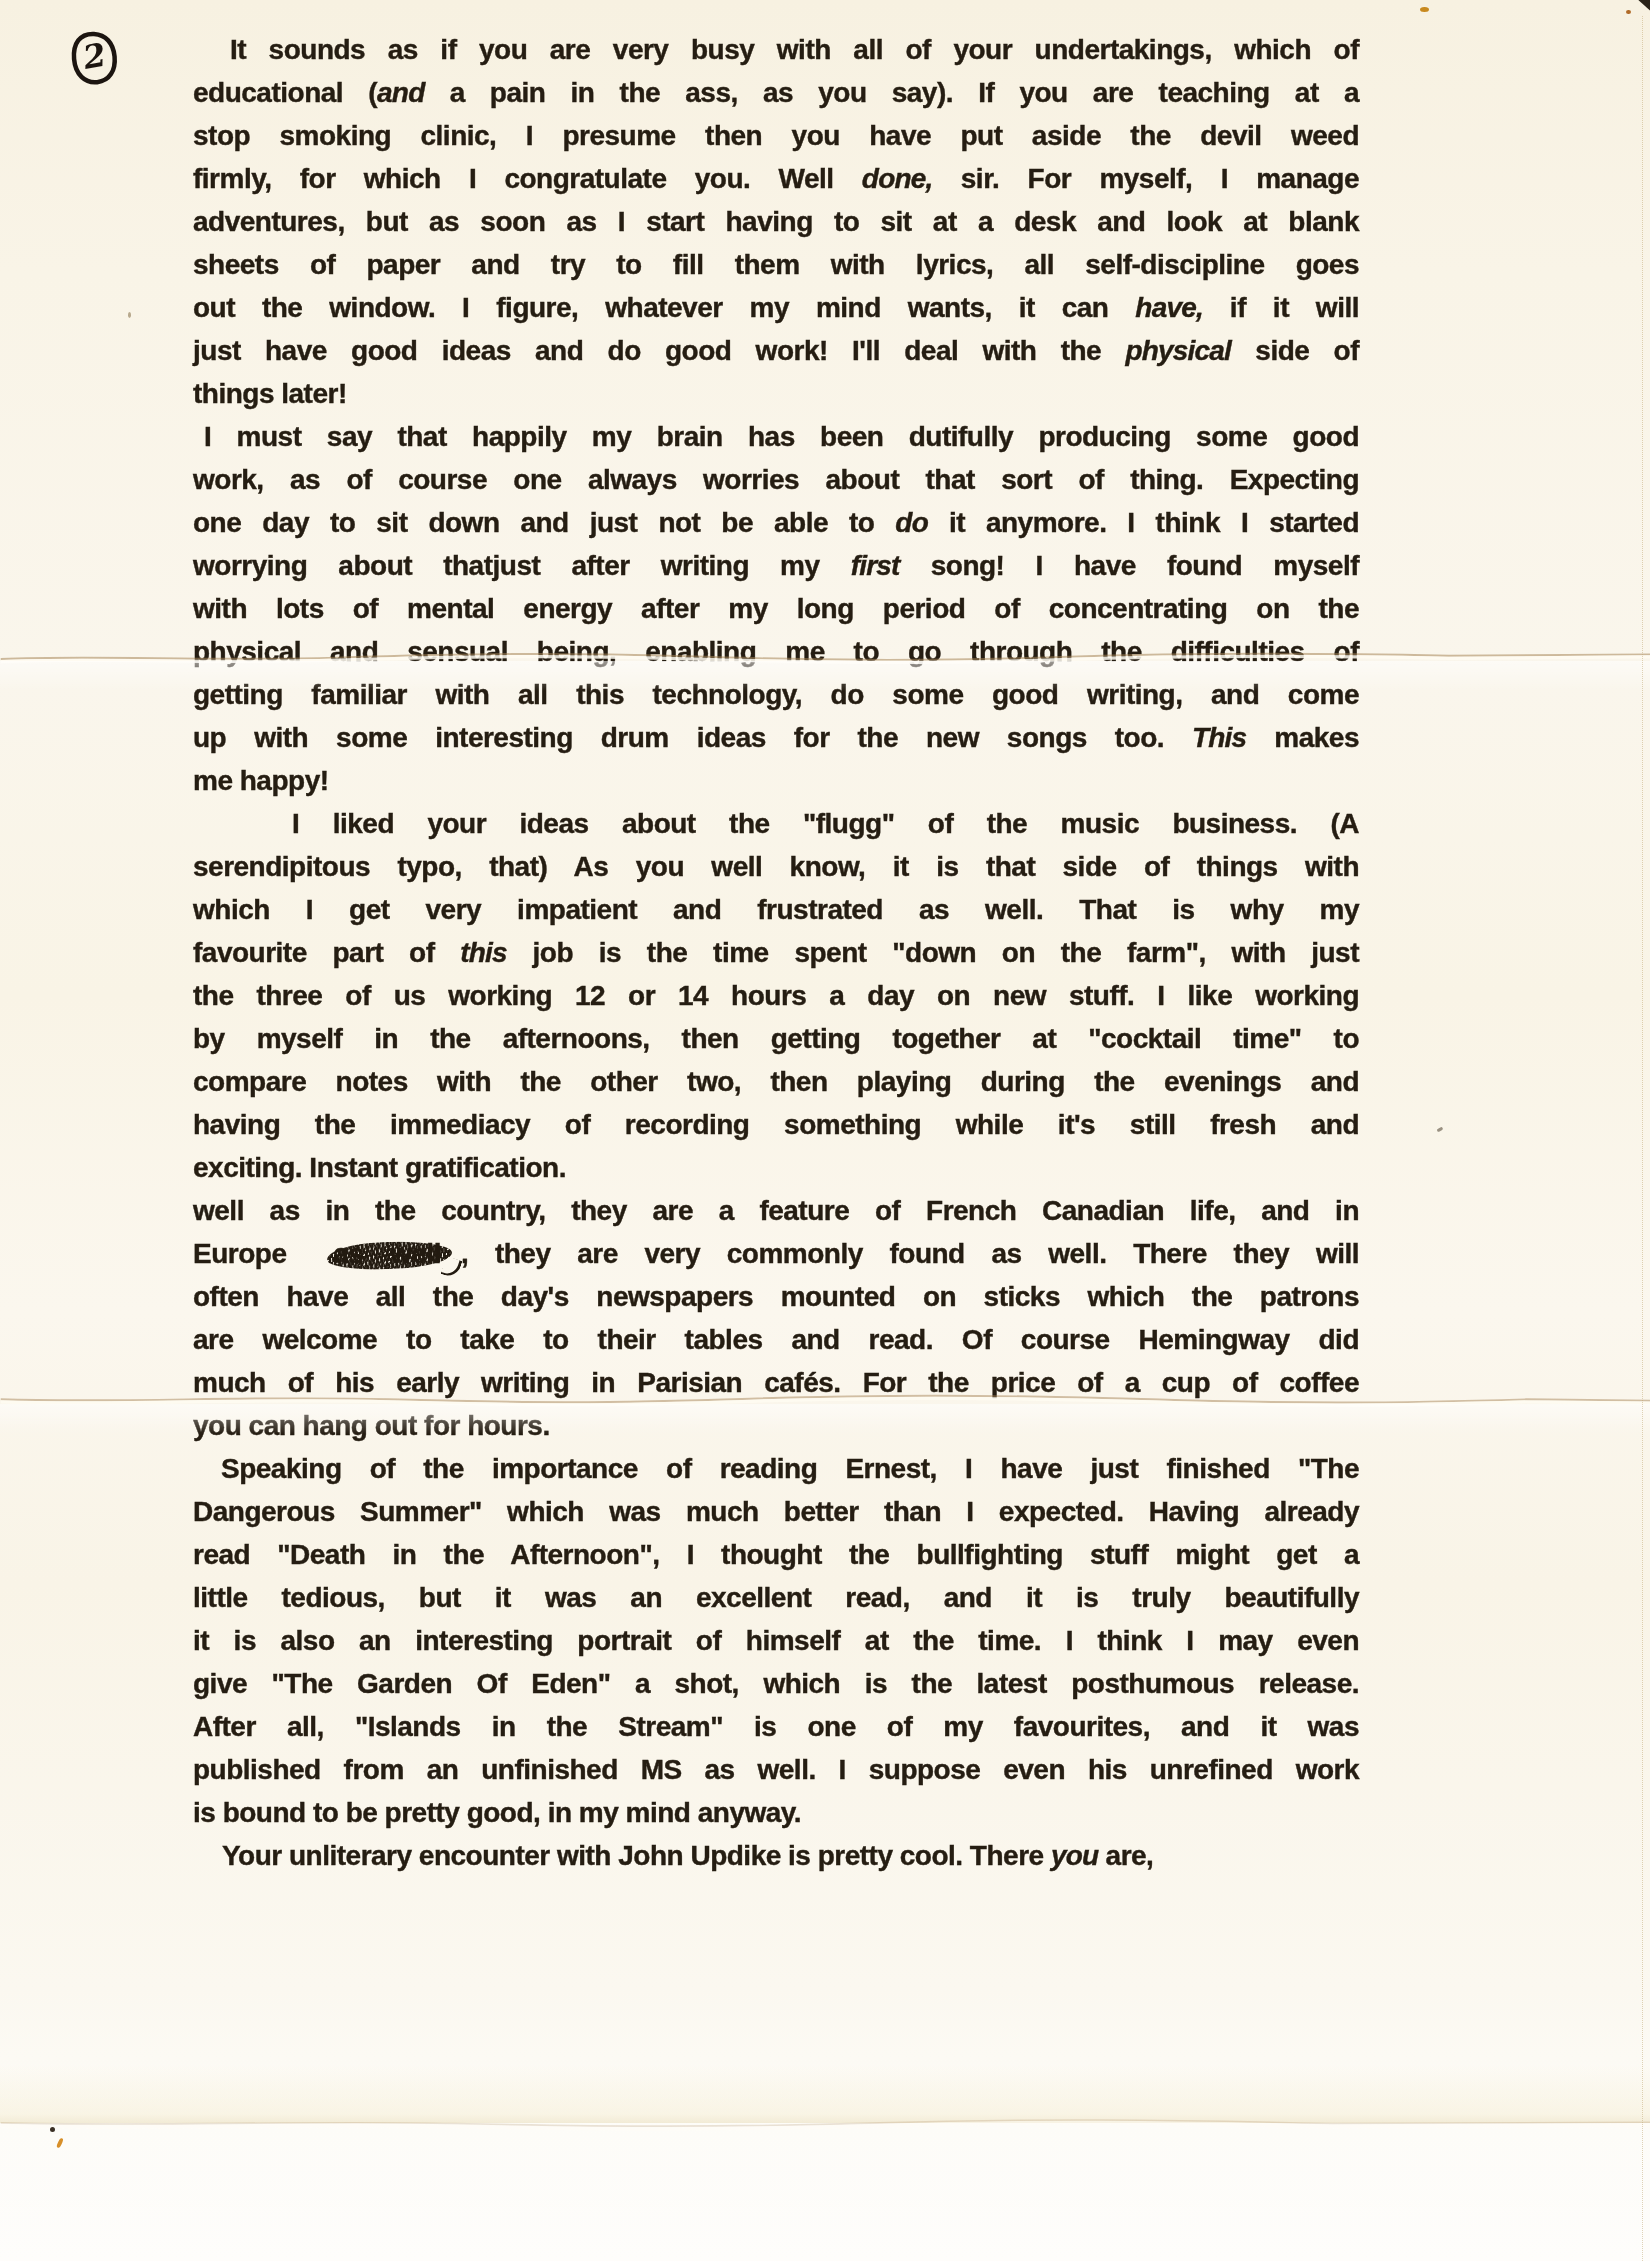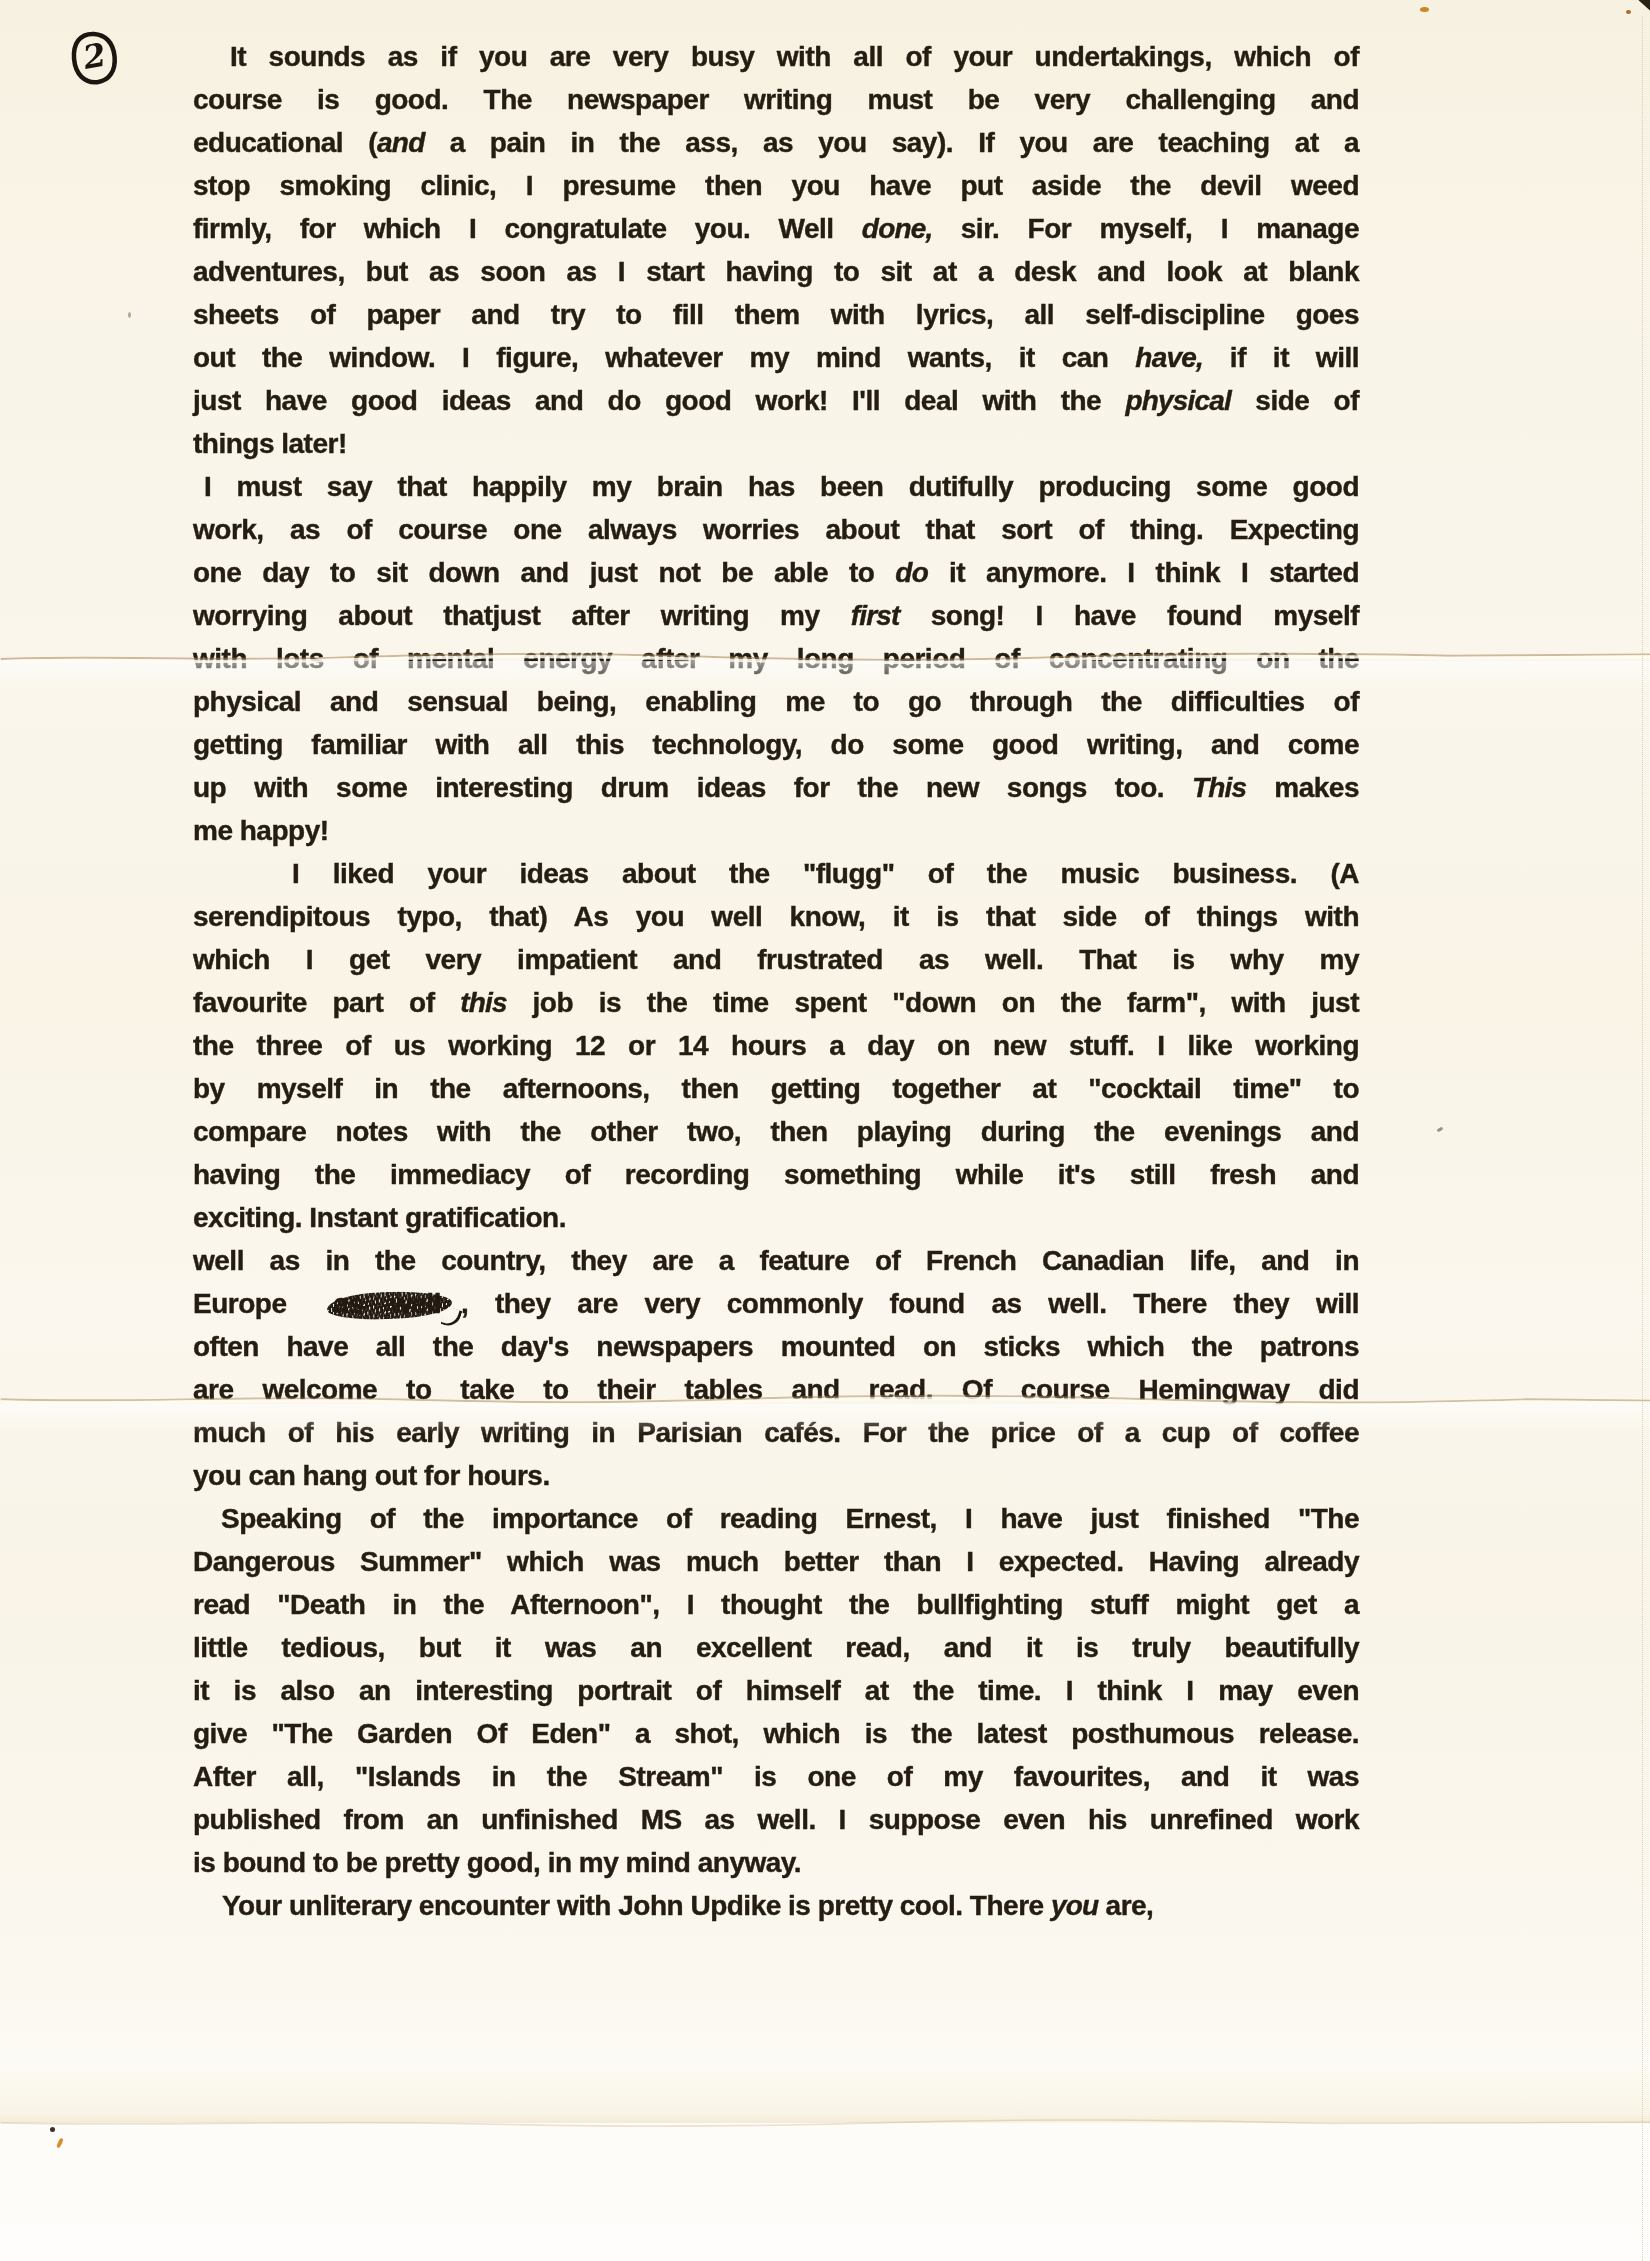--- a/index.html
+++ b/index.html
@@ -91,22 +91,21 @@
 
   <div class="page-number">
     <svg width="54" height="60" viewBox="0 0 84 92">
       <path d="M42 7 C 20 6, 9 22, 11 46 C 13 70, 28 84, 47 82 C 66 80, 76 64, 74 42 C 72 21, 60 8, 42 7 Z" fill="none" stroke="#1c1510" stroke-width="7" stroke-linecap="round"></path>
       <text x="43" y="59" text-anchor="middle" font-family="DejaVu Serif, serif" font-style="italic" font-weight="bold" font-size="50" fill="#1c1510" transform="rotate(-10 42 42)">2</text>
     </svg>
   </div>
 
   <div class="letter-body">
       <div class="paragraph">
-        <div class="line" style="text-indent: 37px; margin-top: 7px;">It sounds as if you are very busy with all of your undertakings, which of</div>
-        <div class="line">course is good. The newspaper writing must be very challenging and</div>
+        <div class="line" style="text-indent: 37px;">It sounds as if you are very busy with all of your undertakings, which of</div>
         <div class="line">educational (<em>and</em> a pain in the ass, as you say). If you are teaching at a</div>
         <div class="line">stop smoking clinic, I presume then you have put aside the devil weed</div>
         <div class="line">firmly, for which I congratulate you. Well <em>done,</em> sir. For myself, I manage</div>
         <div class="line">adventures, but as soon as I start having to sit at a desk and look at blank</div>
         <div class="line">sheets of paper and try to fill them with lyrics, all self-discipline goes</div>
         <div class="line">out the window. I figure, whatever my mind wants, it can <em>have,</em> if it will</div>
         <div class="line">just have good ideas and do good work!  I'll deal with the <em>physical</em> side of</div>
         <div class="line para-end">things later!</div>
       </div>
       <div class="paragraph">

